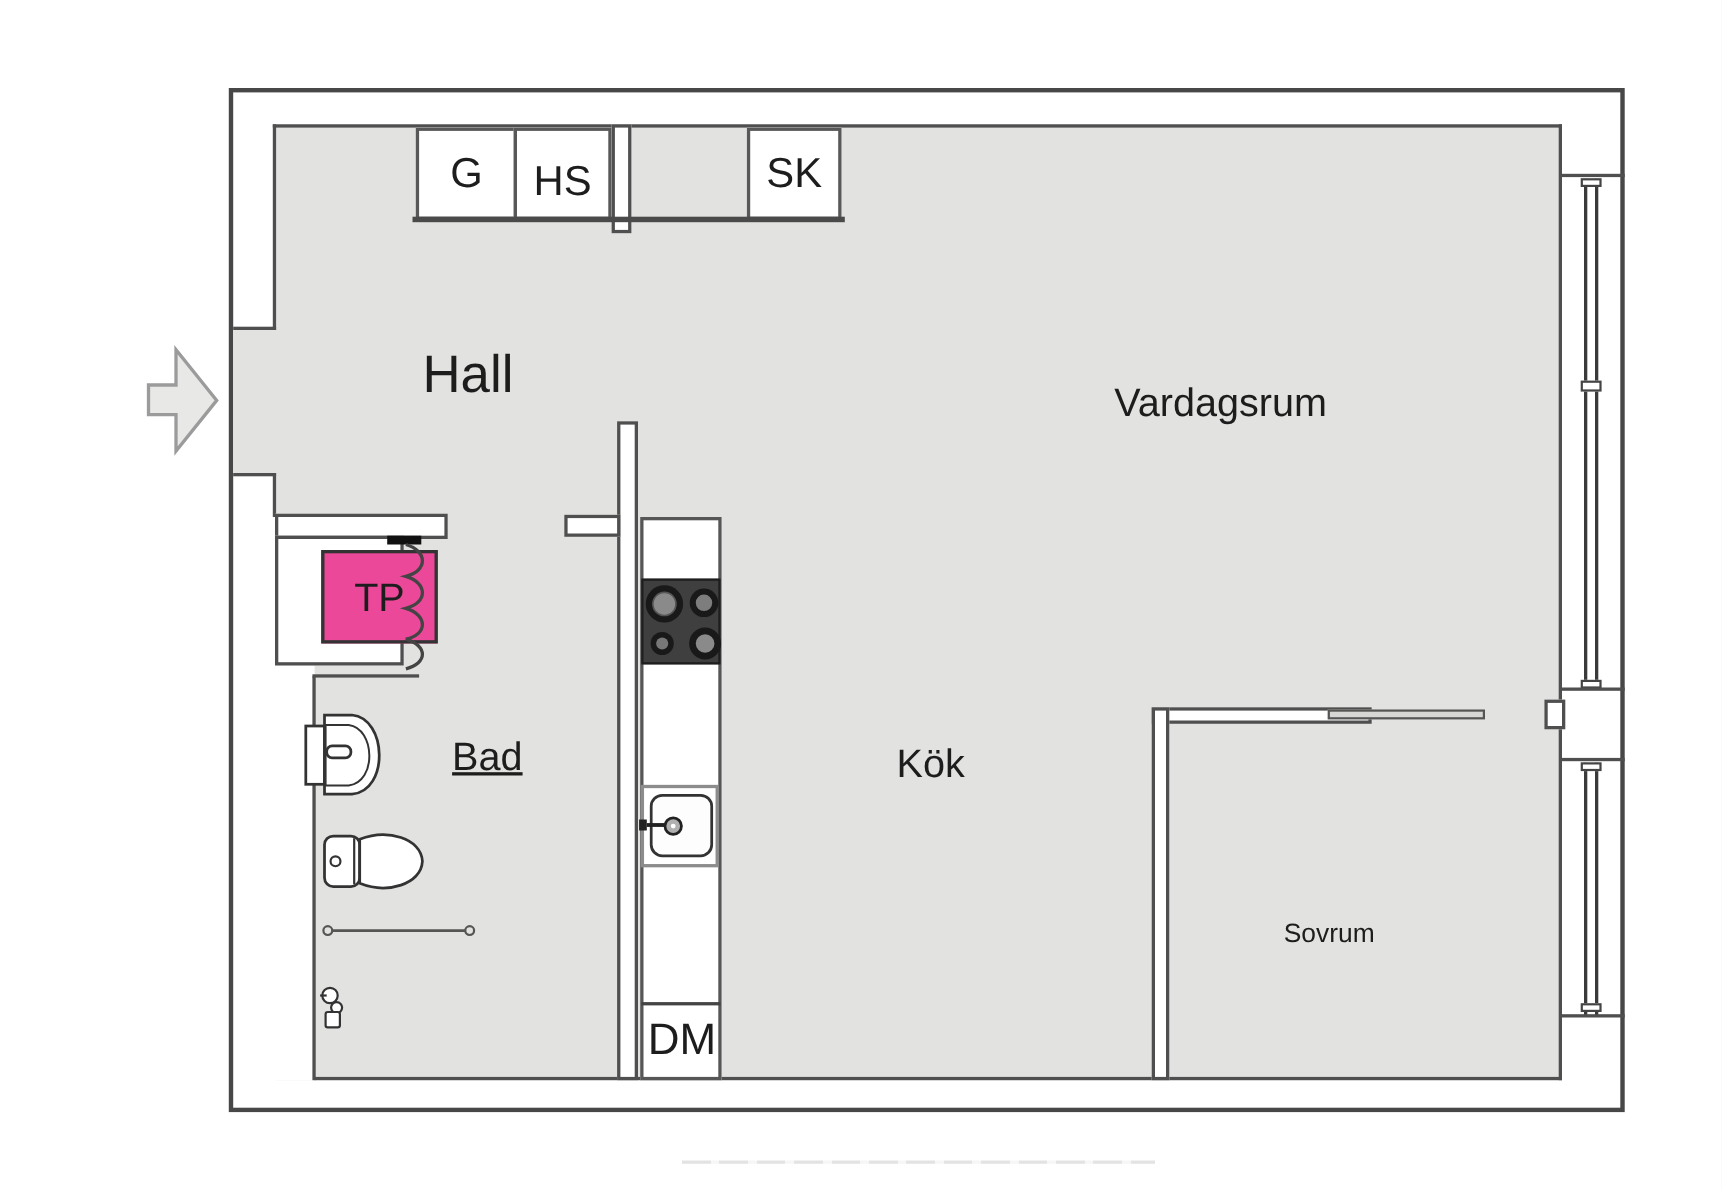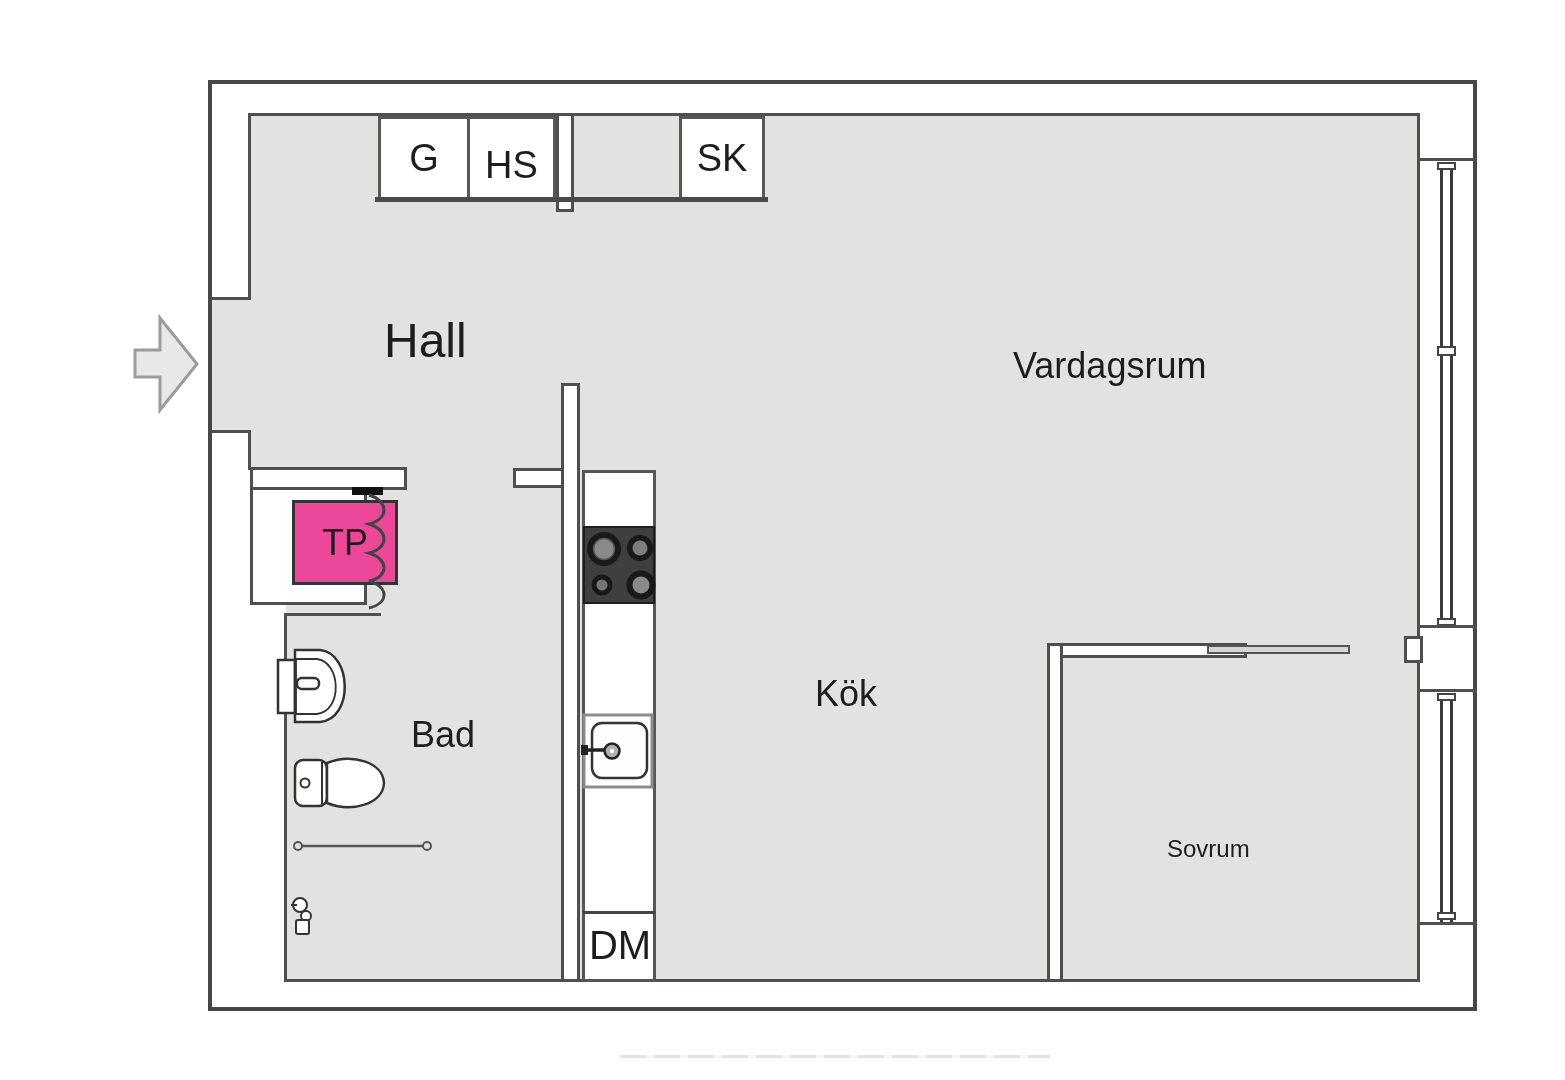--- a/index.html
+++ b/index.html
@@ -123,18 +123,18 @@
     <rect x="584" y="715" width="68" height="72" fill="#fff" stroke="#8c8c8c" stroke-width="3"></rect>
     <rect x="592" y="723" width="55" height="55" rx="10" fill="#fdfdfd" stroke="#333" stroke-width="2.5"></rect>
     <rect x="581" y="745" width="7" height="10" fill="#222"></rect>
     <line x1="588" y1="750" x2="609" y2="750" stroke="#222" stroke-width="3.5"></line>
     <circle cx="612" cy="751" r="7.5" fill="#b0b0b0" stroke="#222" stroke-width="2.5"></circle>
     <circle cx="612" cy="751" r="2.2" fill="#fff"></circle>
   </svg>
 
   <div class="label" style="left:384px;top:316px;font-size:48px;">Hall</div>
   <div class="label" style="left:1013px;top:347px;font-size:36px;">Vardagsrum</div>
-  <div class="label" style="left:411px;top:716px;font-size:36px;">Bad</div>
+  <div class="label" style="left:411px;top:669px;font-size:36px;text-decoration:underline;">Bad</div>
   <div class="label" style="left:799px;top:675px;font-size:36px;margin-left:16px;">Kök</div>
   <div class="label" style="left:1167px;top:836px;font-size:24px;">Sovrum</div>
 
   <div class="abs" style="left:620px;top:1055px;width:430px;height:3px;background:repeating-linear-gradient(90deg,#e3e3e3 0 26px,#f6f6f6 26px 34px);"></div>
 </div>
 
 </body></html>

